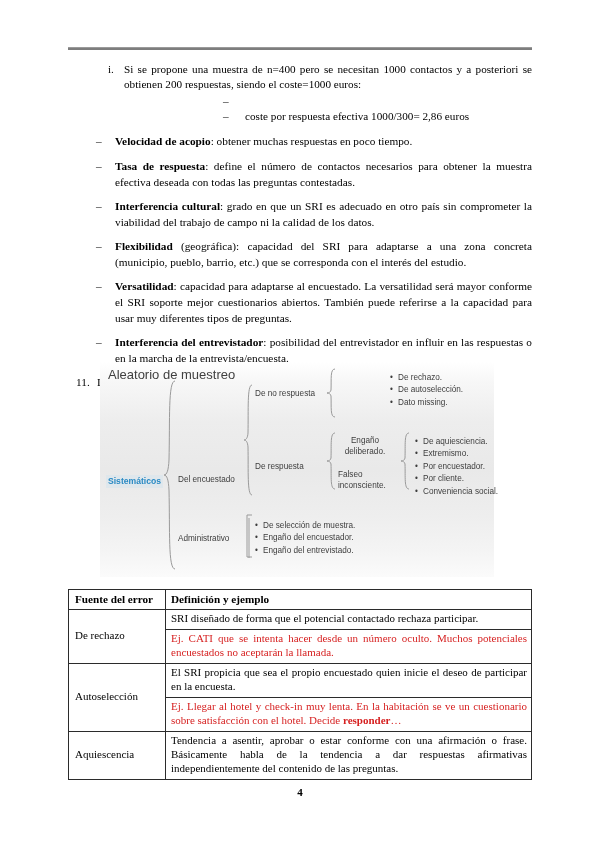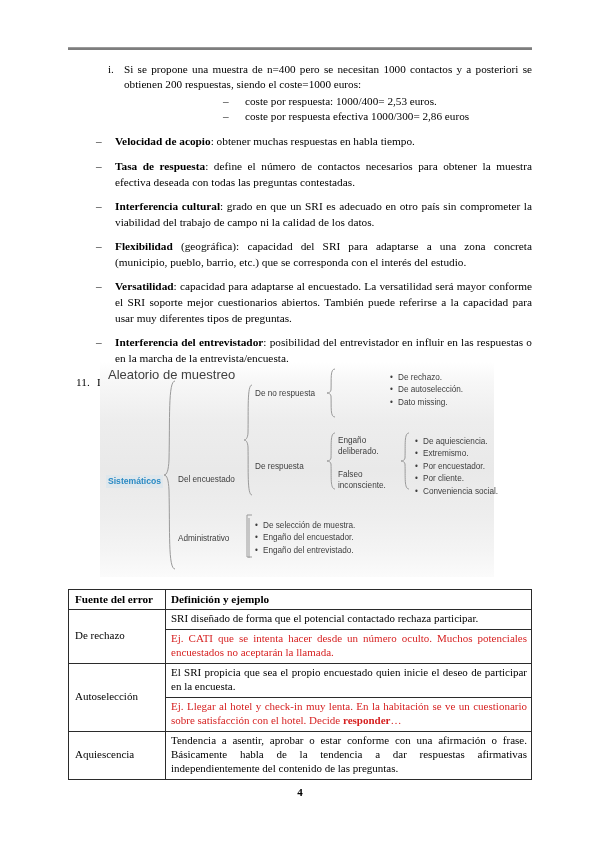--- a/index.html
+++ b/index.html
@@ -215,32 +215,31 @@
 
   <div class="content">
 
     <div class="roman-item">
       <span class="marker">i.</span>
       <span class="txt">Si se propone una muestra de n=400 pero se necesitan 1000 contactos y a posteriori se obtienen 200 respuestas, siendo el coste=1000 euros:</span>
     </div>
 
     <div class="dash-sub">
       <span class="marker">–</span>
-      <span>coste por respuesta: 1000/400= 2,53 euros.</span>
     </div>
     <div class="dash-sub">
       <span class="marker">–</span>
       <span>coste por respuesta efectiva 1000/300= 2,86 euros</span>
     </div>
 
     <div class="dash-list">
 
       <div class="dash-item">
         <span class="marker">–</span>
-        <span class="txt"><b>Velocidad de acopio</b><span>: </span><span>obtener muchas respuestas en habla tiempo.</span></span>
+        <span class="txt"><b>Velocidad de acopio</b><span>: </span><span>obtener muchas respuestas en poco tiempo.</span></span>
       </div>
 
       <div class="dash-item">
         <span class="marker">–</span>
         <span class="txt"><b>Tasa de respuesta</b><span>: </span><span>define el número de contactos necesarios para obtener la muestra efectiva deseada con todas las preguntas contestadas.</span></span>
       </div>
 
       <div class="dash-item">
         <span class="marker">–</span>
         <span class="txt"><b>Interferencia cultural</b><span>: </span><span>grado en que un SRI es adecuado en otro país sin comprometer la viabilidad del trabajo de campo ni la calidad de los datos.</span></span>
@@ -275,21 +274,21 @@
     <div class="dg-label dg-title">Aleatorio de muestreo</div>
 
     <div class="dg-label dg-root">Sistemáticos</div>
 
     <div class="dg-label dg-lv2a">Del encuestado</div>
     <div class="dg-label dg-lv2b">Administrativo</div>
 
     <div class="dg-label dg-lv3a">De no respuesta</div>
     <div class="dg-label dg-lv3b">De respuesta</div>
 
-    <div class="dg-label dg-lv4a" style="width:54px;white-space:normal;"><span>Engaño deliberado.</span></div>
+    <div class="dg-label dg-lv4a" style="width:54px;white-space:normal;text-align:center;"><span>Engaño deliberado.</span></div>
     <div class="dg-label dg-lv4b" style="width:56px;white-space:normal;"><span>Falseo inconsciente.</span></div>
 
     <div class="dg-bullets dg-b1">
       <div><span class="dot">•</span><span>De rechazo.</span></div>
       <div><span class="dot">•</span><span>De autoselección.</span></div>
       <div><span class="dot">•</span><span>Dato missing.</span></div>
     </div>
 
     <div class="dg-bullets dg-b2">
       <div><span class="dot">•</span><span>De aquiesciencia.</span></div>

